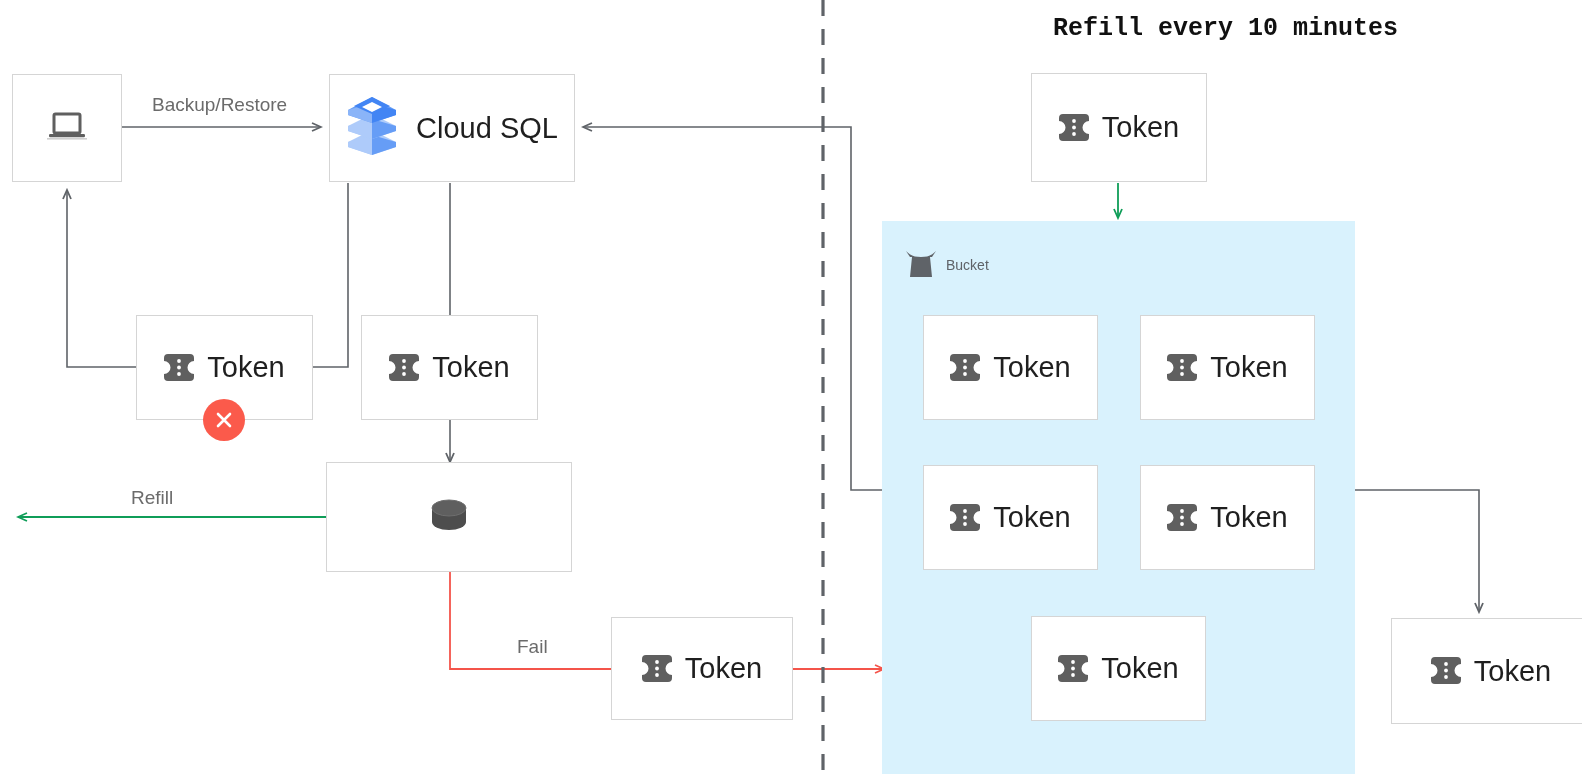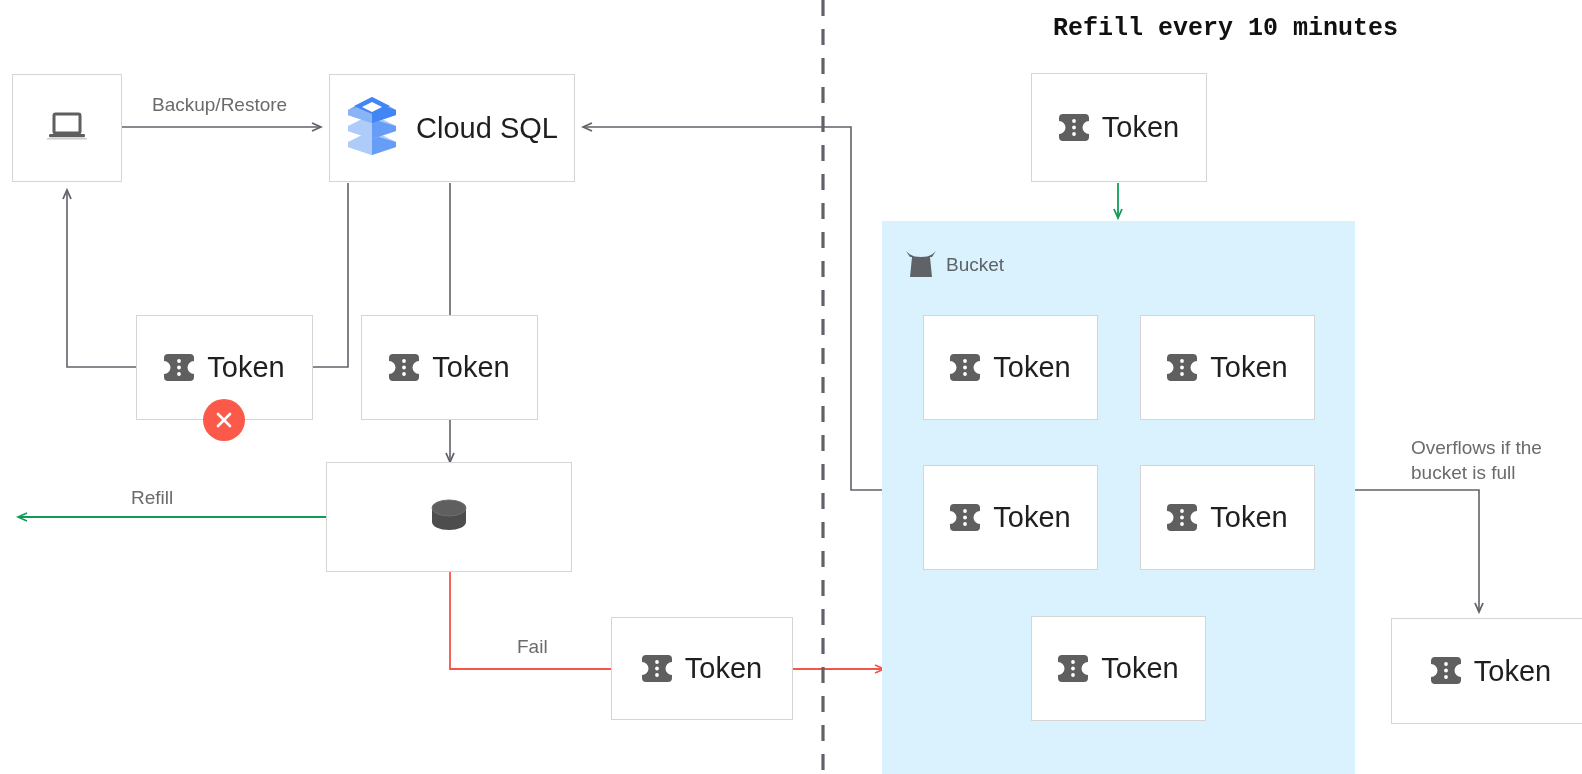--- a/index.html
+++ b/index.html
@@ -71,21 +71,21 @@
     position: absolute;
     background: #d9f2fd;
   }
   .bucket-header {
     position: absolute;
     display: flex;
     align-items: center;
     gap: 9px;
   }
   .bucket-header-label {
-    font-size: 19px;
+    font-size: 14px;
     color: #5f6368;
   }
   
   .x-badge {
     position: absolute;
     width: 42px;
     height: 42px;
     border-radius: 50%;
     background: #fb5a4b;
     display: flex;
@@ -340,16 +340,14 @@
       <span class="node-label">Token</span>
     </div>
   </div>
 
   <div class="edge-label" style="left:152px; top:92px;">Backup/Restore</div>
 
   <div class="edge-label" style="left:131px; top:485px;">Refill</div>
 
   <div class="edge-label" style="left:517px; top:634px;">Fail</div>
 
-  <div class="edge-label" style="left:1411px; top:435px;">Overflows if the
-bucket is full</div>
 
 </div>
 
 </body></html>

